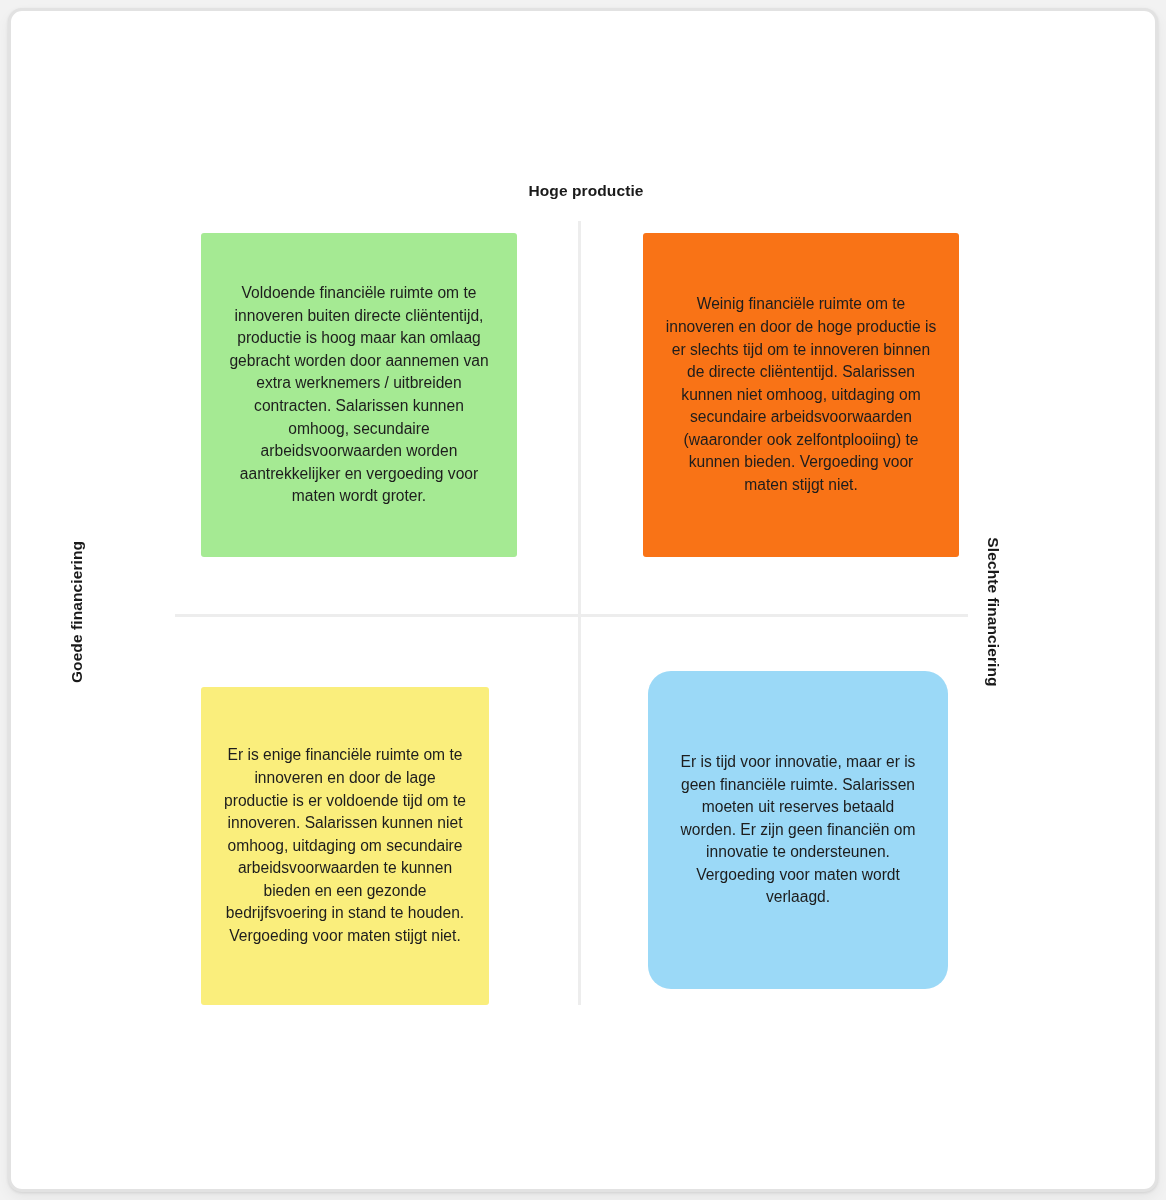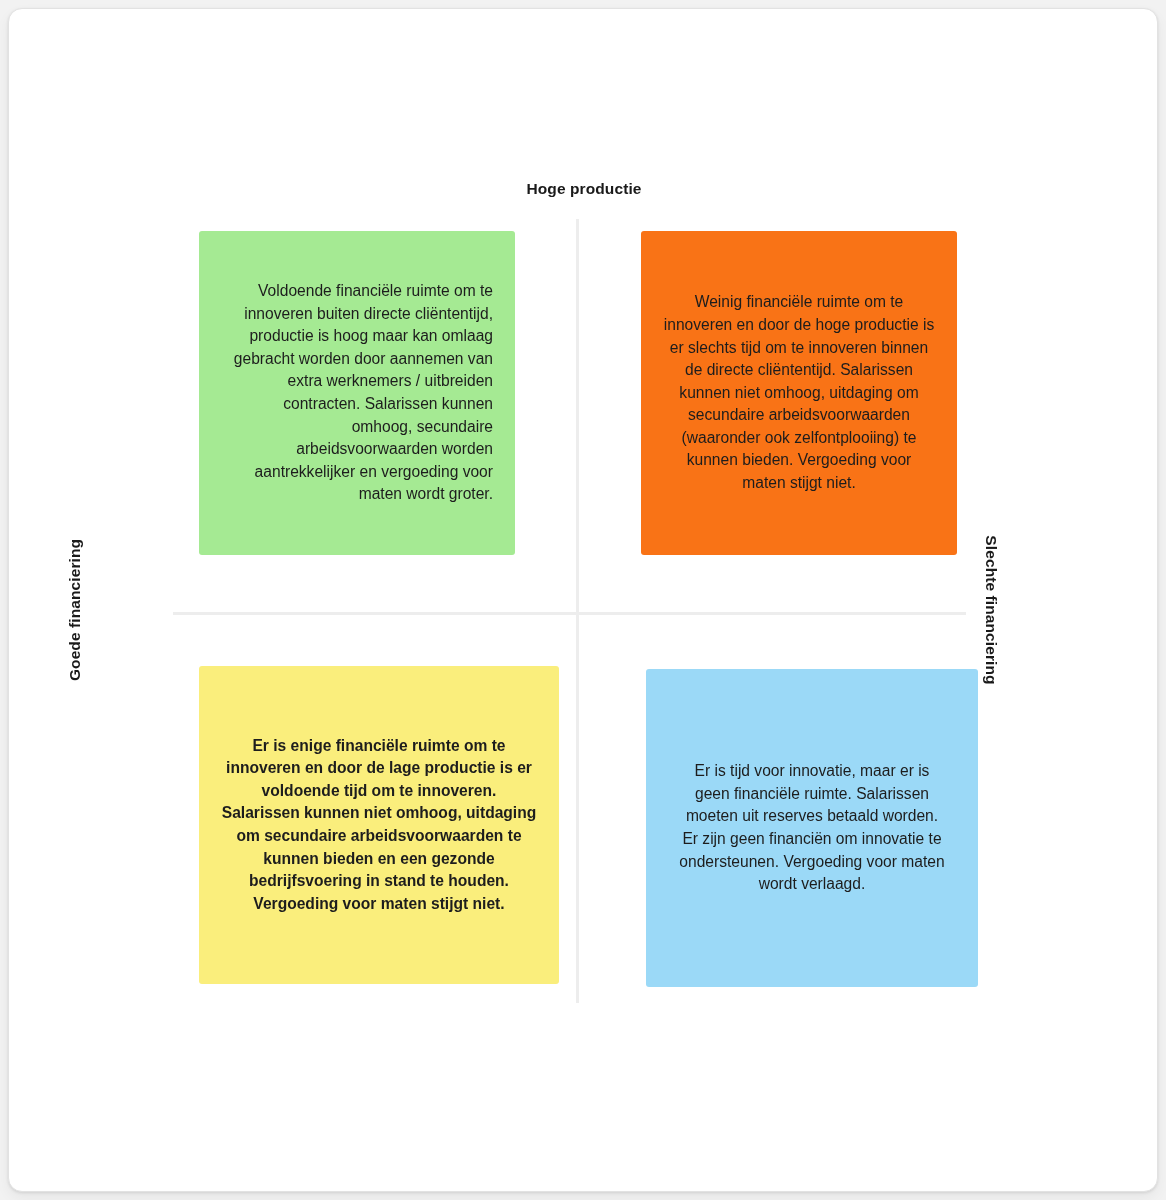--- a/index.html
+++ b/index.html
@@ -15,21 +15,21 @@
     overflow: hidden;
   }
 
   #canvas-card {
     position: absolute;
     left: 8px;
     top: 8px;
     width: 1150px;
     height: 1184px;
     background: #ffffff;
-    border: 1px solid #14532d;
+    border: 3px solid #14532d;
     border-radius: 14px;
     box-shadow: 0 1px 3px rgba(0,0,0,0.10), 0 6px 14px rgba(0,0,0,0.05);
     box-sizing: border-box;
     overflow: hidden;
   }
 
   #matrix {
     position: absolute;
     left: 0;
     top: 0;
@@ -109,44 +109,44 @@
     box-sizing: border-box;
     width: 100%;
   }
 
   #quadrant-top-left {
     left: 190px;
     top: 222px;
     width: 316px;
     height: 324px;
   }
-  #quadrant-top-left .quadrant-text { padding: 0 22px; text-align: right; }
+  #quadrant-top-left .quadrant-text { padding: 0 22px; }
 
   #quadrant-top-right {
     left: 632px;
     top: 222px;
     width: 316px;
     height: 324px;
   }
   #quadrant-top-right .quadrant-text { padding: 0 22px; }
 
   #quadrant-bottom-left {
     left: 190px;
-    top: 657px;
-    width: 360px;
+    top: 676px;
+    width: 288px;
     height: 318px;
-    font-weight: bold;
   }
   #quadrant-bottom-left .quadrant-text { padding: 0 22px; }
 
   #quadrant-bottom-right {
     left: 637px;
     top: 660px;
-    width: 332px;
+    width: 300px;
     height: 318px;
+    border-radius: 23px;
   }
   #quadrant-bottom-right .quadrant-text { padding: 0 30px; }
 </style>
 </head>
 <body style="background: rgb(242, 242, 242);">
 
 <div id="canvas-card" style="background: rgb(255, 255, 255); border-color: rgb(226, 226, 226);">
   <div id="matrix">
 
     <div class="axis-line-vertical" style="background: rgb(237, 237, 237);"></div>

